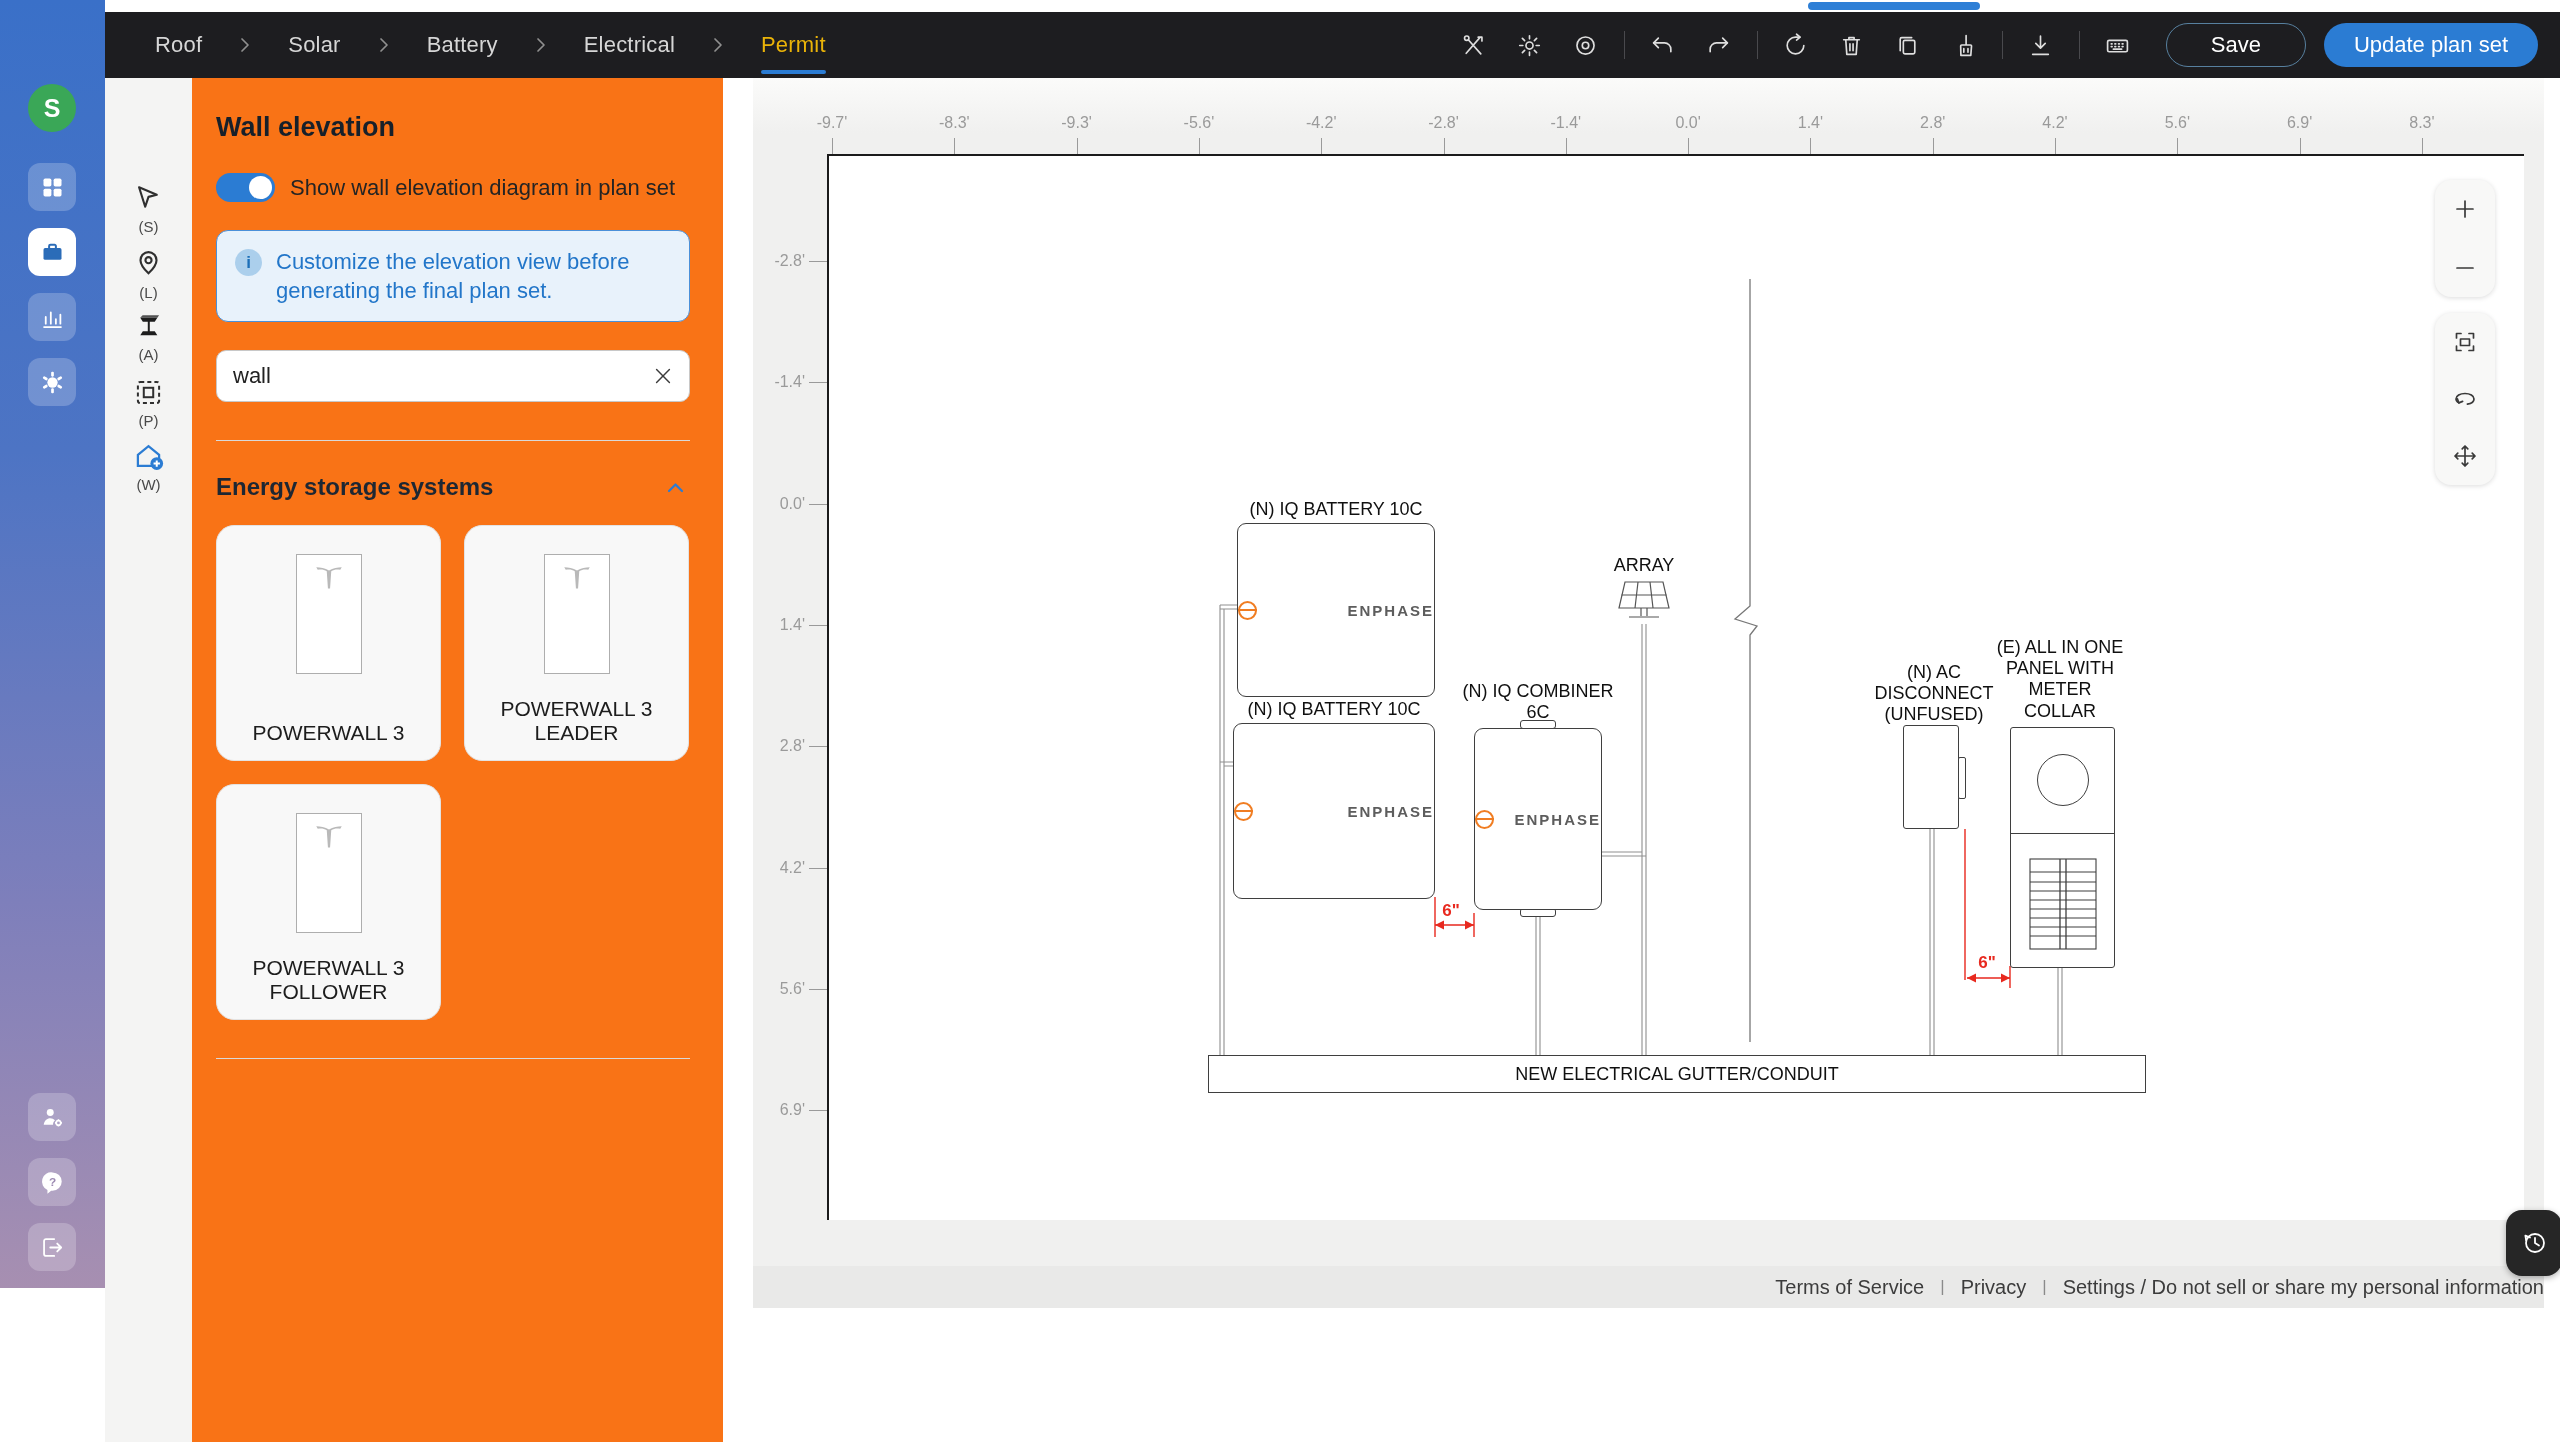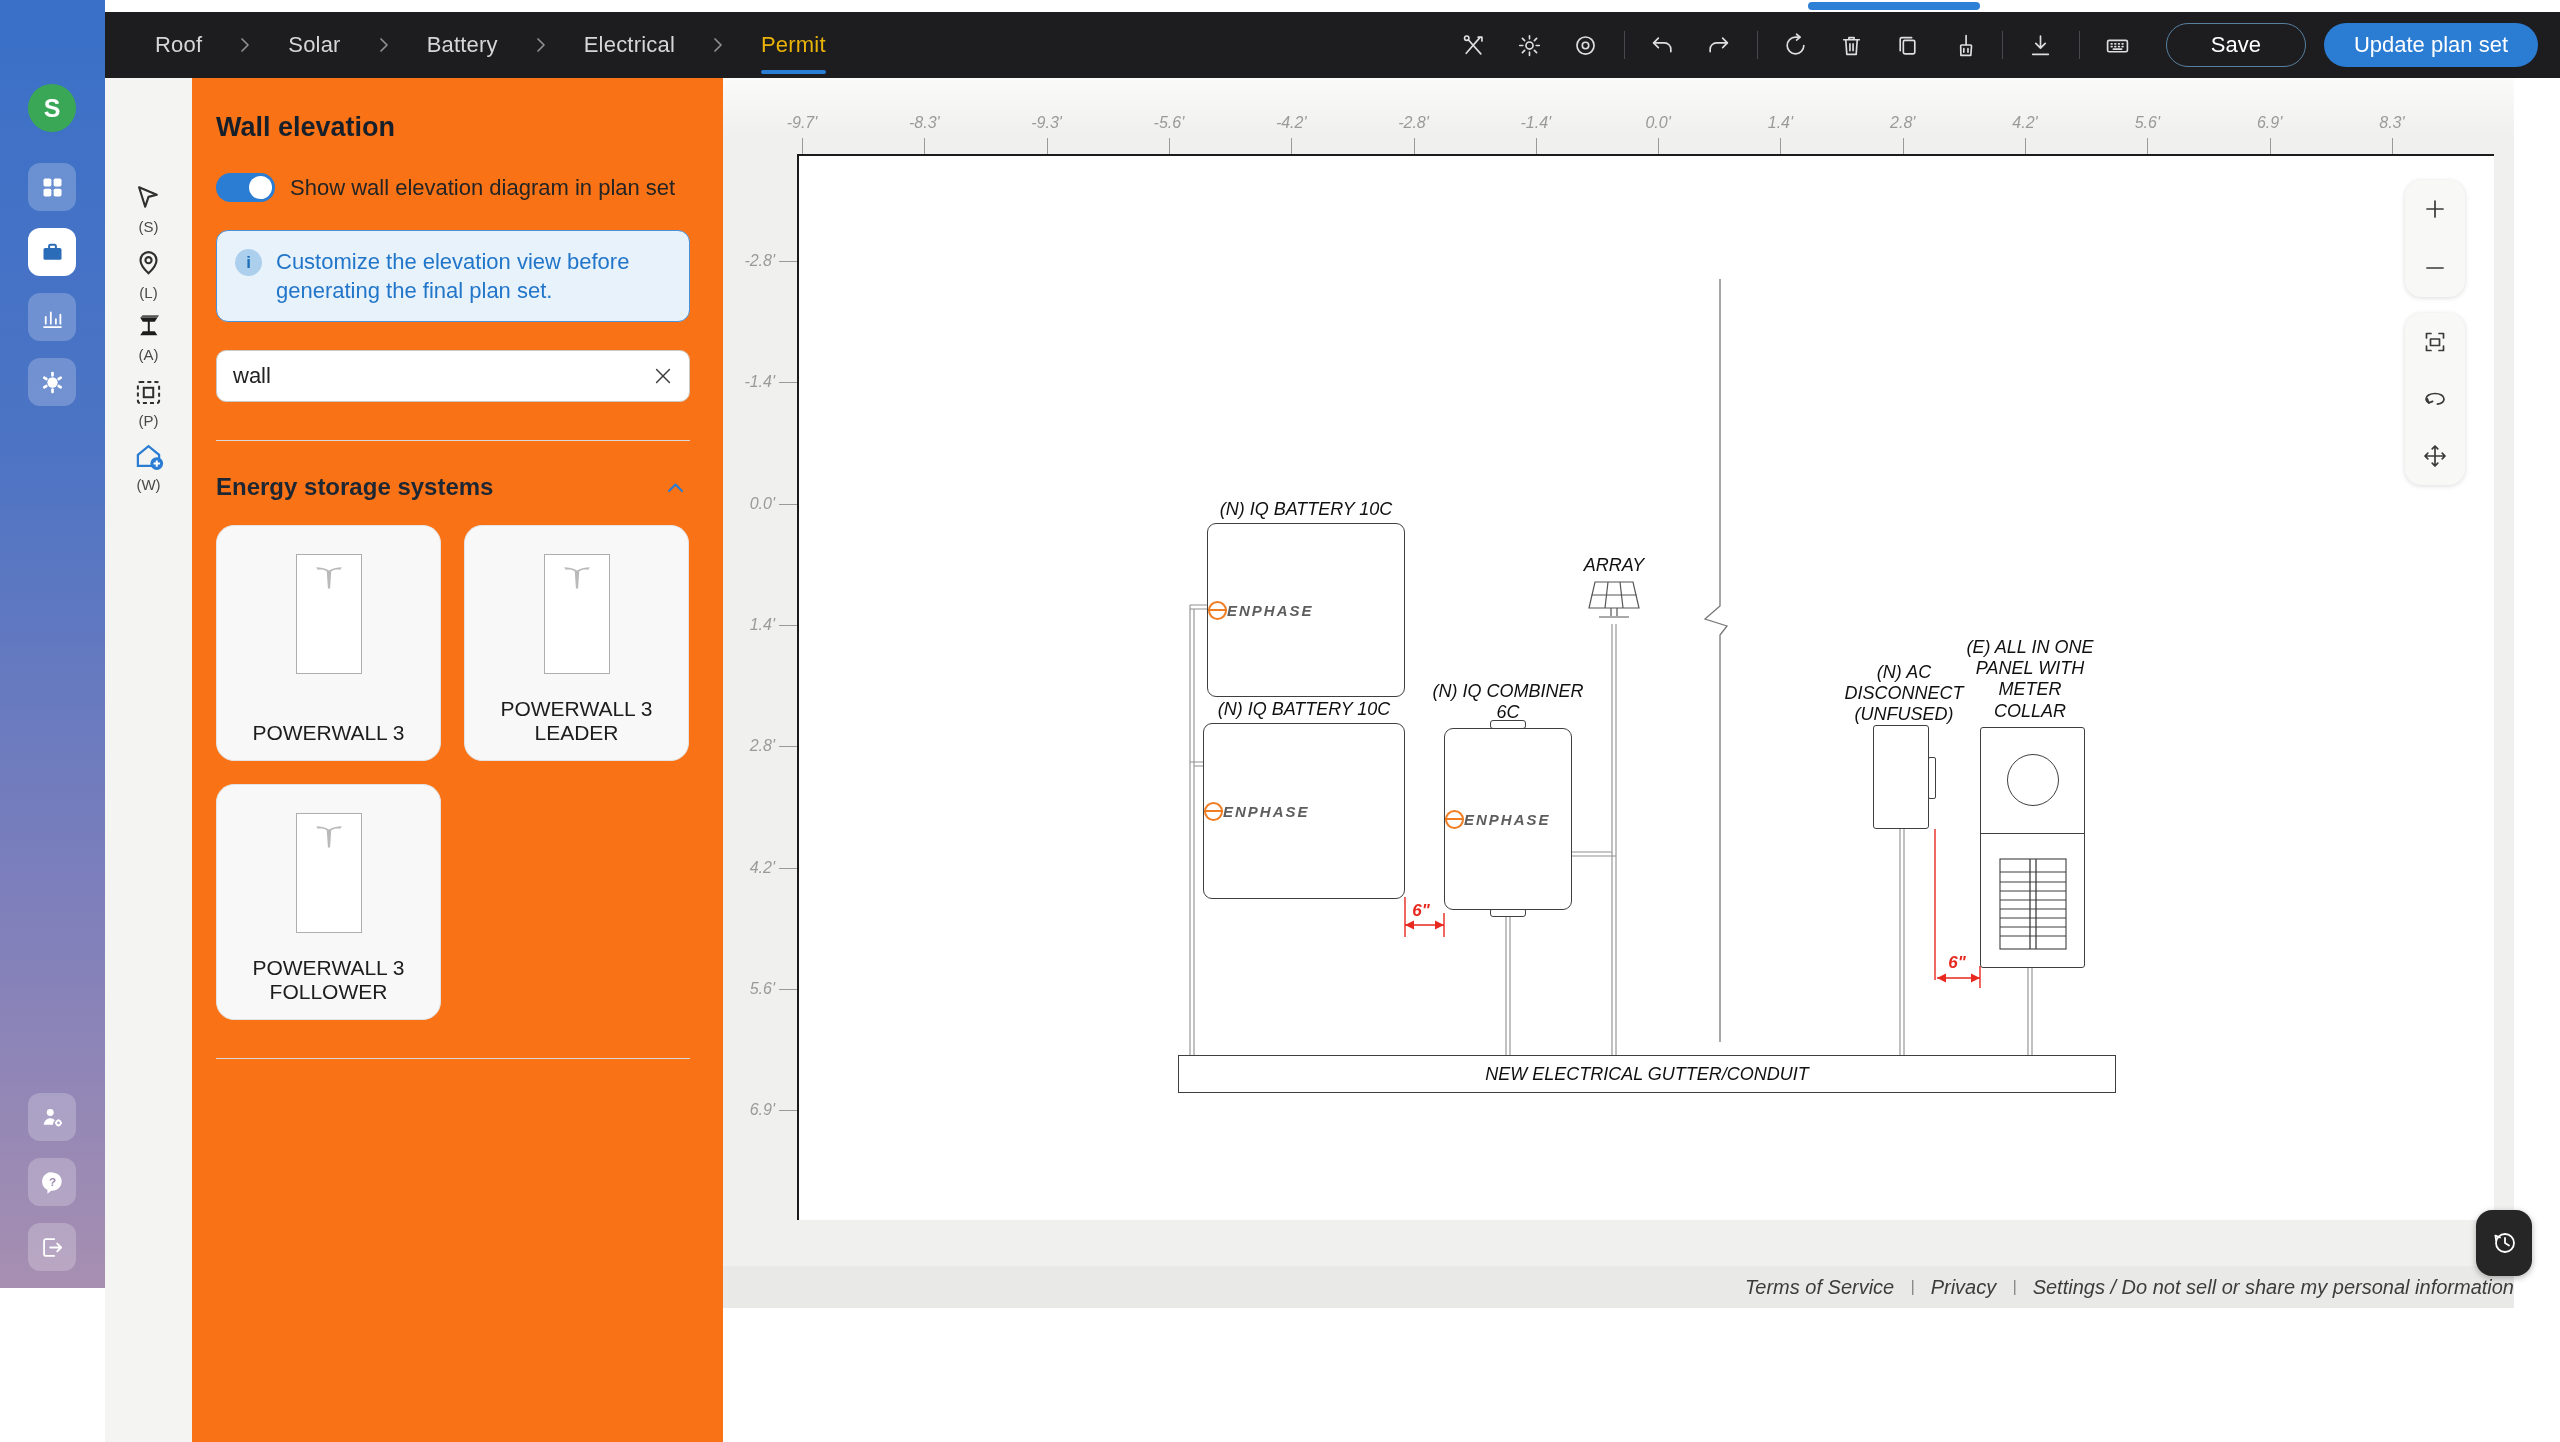--- a/index.html
+++ b/index.html
@@ -90,33 +90,33 @@
   .card-art{position:absolute;top:0;left:0;right:0;bottom:58px;display:flex;
         align-items:center;justify-content:center;}
   .card-label{font-size:21px;color:#1d1d1d;text-align:center;line-height:1.12;min-height:48px;
         display:flex;align-items:flex-end;justify-content:center;padding:0 10px;}
   .pw-rect{width:66px;height:120px;background:#fff;border:1px solid #aeaeae;
         display:flex;justify-content:center;padding-top:8px;box-sizing:border-box;}
   .pw-rect svg{width:30px;height:30px;}
   .panel-divider{border:none;border-top:1px solid #d9d9d9;margin:38px 0 0 0;}
 
   
-  #canvas{position:absolute;left:723px;top:78px;width:1791px;height:1230px;
-          background:linear-gradient(#fbfbfa,#f0f0ef 55px);font-style:italic;}
+  #canvas{position:absolute;left:753px;top:78px;width:1791px;height:1230px;
+          background:linear-gradient(#fbfbfa,#f0f0ef 55px);}
   .rx-label{position:absolute;top:36px;transform:translateX(-50%);font-size:16px;color:#9a9a9a;}
   .rx-tick{position:absolute;top:60px;width:1px;height:17px;background:#9a9a9a;}
   .ry-label{position:absolute;left:8px;width:44px;text-align:right;font-size:16px;color:#9a9a9a;}
   .ry-tick{position:absolute;left:56px;width:18px;height:1px;background:#9a9a9a;}
 
   #sheet{position:absolute;left:74px;top:76px;width:1695px;height:1064px;background:#fff;
          border-top:2px solid #1b1b1b;border-left:2px solid #1b1b1b;}
   .dbox{position:absolute;background:#fff;border:1.5px solid #3f3f3f;box-sizing:border-box;}
   .dlabel{position:absolute;transform:translateX(-50%);font-size:18px;color:#101010;
          text-align:center;white-space:pre-line;line-height:1.18;}
-  .brand{position:absolute;inset:0;display:flex;align-items:center;justify-content:flex-start;}
+  .brand{position:absolute;inset:0;display:flex;align-items:center;justify-content:space-between;gap:8px;}
   .ering{width:15px;height:15px;border:2px solid #f07d22;border-radius:50%;position:relative;flex:none;}
   .ering::after{content:"";position:absolute;left:-2px;right:-2px;top:50%;height:2px;
          margin-top:-1px;background:#f07d22;}
   .brand-text{font-size:15px;font-weight:600;letter-spacing:2px;color:#5d5d5d;}
   .nub{position:absolute;width:36px;height:9px;border:1.5px solid #3f3f3f;border-radius:3px;
        background:#fff;box-sizing:border-box;}
   #meter-circle{position:absolute;left:26px;top:26px;width:52px;height:52px;border-radius:50%;
        border:1.5px solid #3f3f3f;box-sizing:border-box;}
   #panel-divider-line{position:absolute;left:0;right:0;top:105px;border-top:1.5px solid #3f3f3f;}
   #breaker{position:absolute;left:18px;top:130px;}

